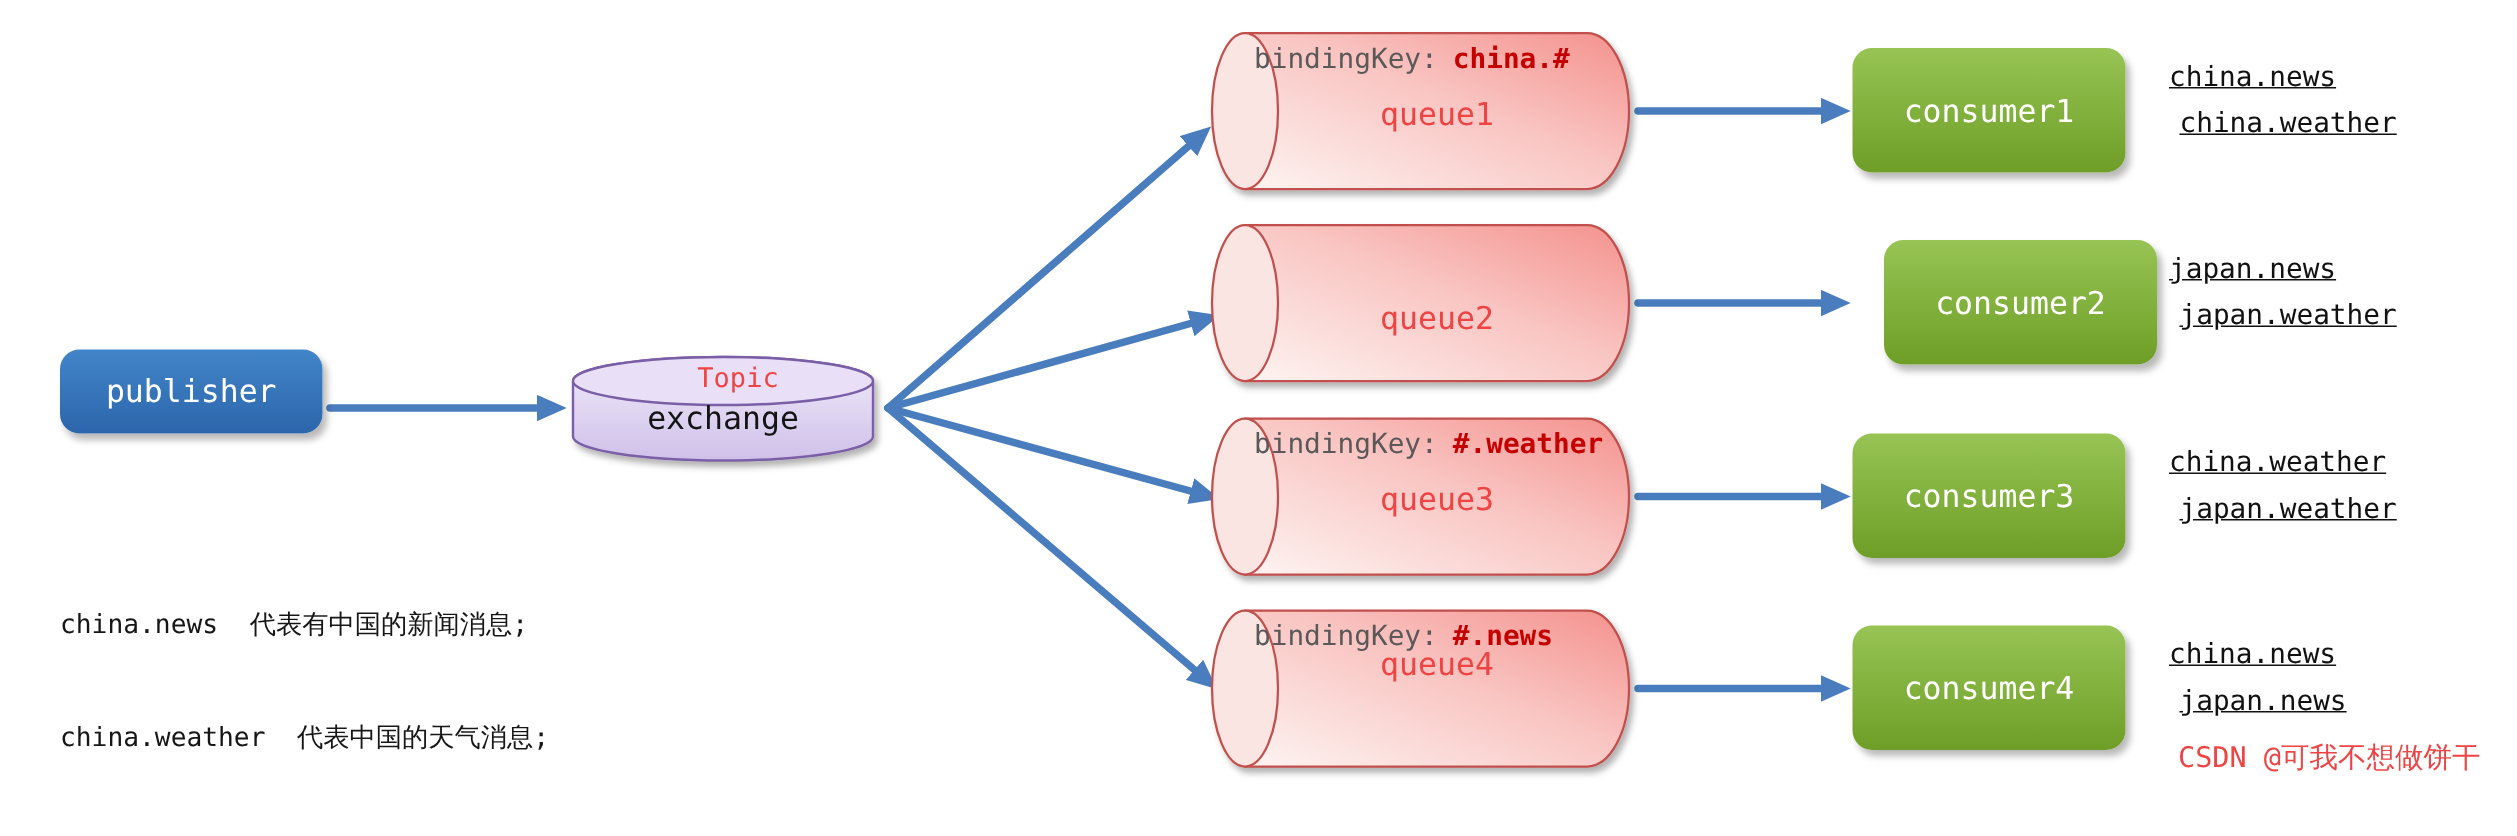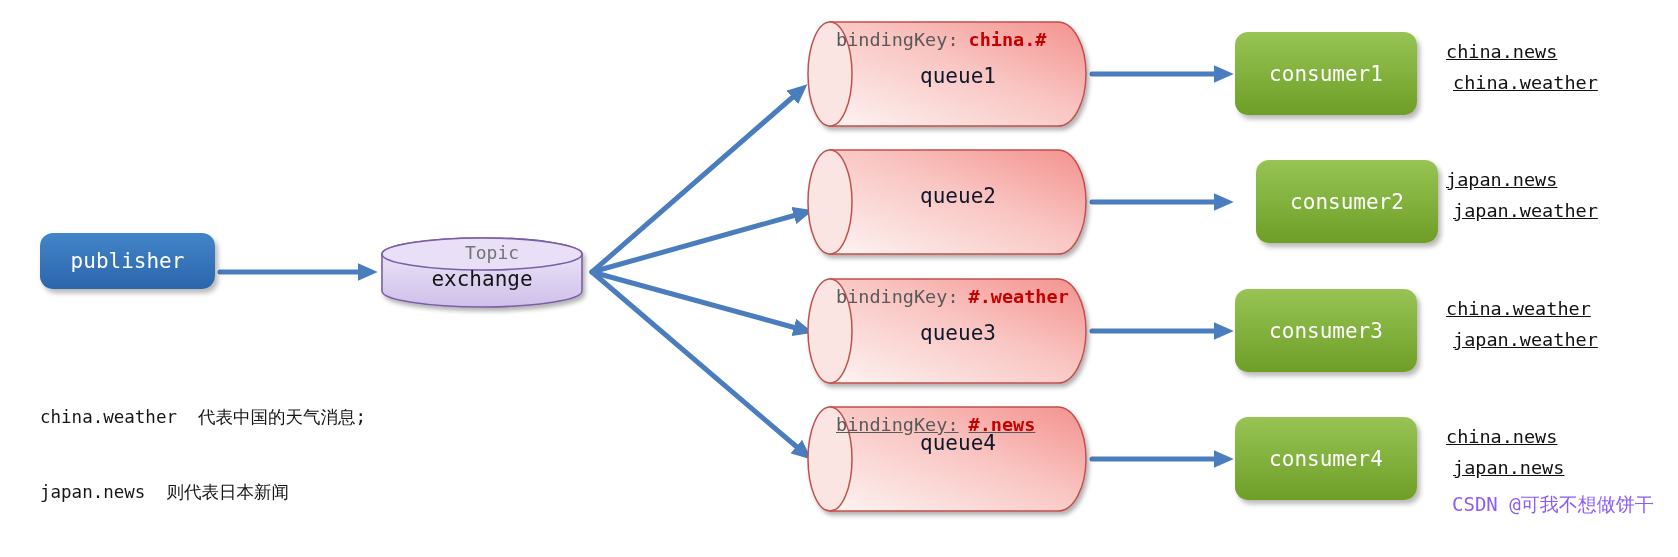--- a/index.html
+++ b/index.html
@@ -17,30 +17,30 @@
   }
   .publisher{
     left:40px;top:233px;width:175px;height:56px;
     background:linear-gradient(180deg,#4285c8 0%,#2c65ab 100%);
   }
   .consumer{
     left:1235px;width:182px;height:83px;
     background:linear-gradient(180deg,#97c454 0%,#6e9e27 100%);
   }
   .topic-label{left:412px;top:242px;width:160px;text-align:center;
-    font-size:18px;color:#737373;}
+    font-size:18px;color:#ef4444;}
   .exchange-label{left:382px;top:267px;width:200px;text-align:center;
     font-size:21px;color:#141414;}
   .bk-line{font-size:18.5px;color:#595959;white-space:nowrap;left:836px;}
   .bk-key{color:#c40000;font-weight:bold;margin-left:10px;}
-  .q-name{left:830px;width:256px;text-align:center;font-size:21px;color:#0f172a;}
+  .q-name{left:830px;width:256px;text-align:center;font-size:21px;color:#ef4444;}
   .routed{left:1446px;font-size:18.5px;color:#111;line-height:31px;white-space:nowrap;text-decoration:underline;}
   .routed .line2{padding-left:7px;}
   .notes{left:40px;top:355px;font-size:17.5px;color:#161616;line-height:25px;white-space:pre;}
-  .watermark{left:1452px;top:492px;font-size:19px;color:#8b5cf6;white-space:nowrap;}
+  .watermark{left:1452px;top:492px;font-size:19px;color:#ef4444;white-space:nowrap;}
 </style>
 </head>
 <body>
 
 <div id="canvas">
 
   <svg id="shapes" viewBox="0 0 1678 557" xmlns="http://www.w3.org/2000/svg">
     <defs>
       <linearGradient id="qgrad" x1="0" y1="1" x2="1" y2="0">
         <stop offset="0" stop-color="#fdf4f2"></stop>
@@ -99,28 +99,28 @@
   </div>
 
   <div class="abs topic-label">Topic</div>
   <div class="abs exchange-label">exchange</div>
 
   <div class="abs bk-line" style="top:29px;">
     <span>bindingKey:</span><span class="bk-key">china.#</span>
   </div>
   <div class="abs q-name" style="top:64px;">queue1</div>
 
-  <div class="abs q-name" style="top:184px;">queue2</div>
+  <div class="abs q-name" style="top:200px;">queue2</div>
 
   <div class="abs bk-line" style="top:286px;">
     <span>bindingKey:</span><span class="bk-key">#.weather</span>
   </div>
   <div class="abs q-name" style="top:321px;">queue3</div>
 
-  <div class="abs bk-line" style="top:414px;text-decoration:underline;">
+  <div class="abs bk-line" style="top:414px;">
     <span>bindingKey:</span><span class="bk-key">#.news</span>
   </div>
   <div class="abs q-name" style="top:431px;">queue4</div>
 
   <div class="abs node consumer" style="top:32px;align-items:center;">
     <span>consumer1</span>
   </div>
   <div class="abs node consumer" style="top:160px;margin-left:21px;">
     <span>consumer2</span>
   </div>
@@ -142,20 +142,21 @@
   <div class="abs routed" style="top:293px;">
     <div>china.weather</div>
     <div class="line2">japan.weather</div>
   </div>
   <div class="abs routed" style="top:421px;">
     <div>china.news</div>
     <div class="line2">japan.news</div>
   </div>
 
   <div class="abs notes">
+    <div>china.news  代表有中国的新闻消息;</div>
     <div>china.weather  代表中国的天气消息;</div>
     <div>japan.news  则代表日本新闻</div>
     
   </div>
 
   <div class="abs watermark">CSDN @可我不想做饼干</div>
 
 </div>
 
 </body></html>

